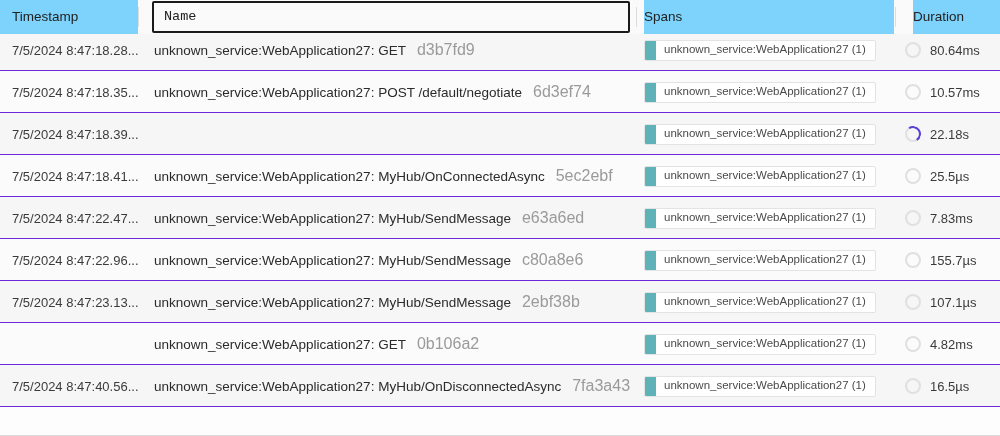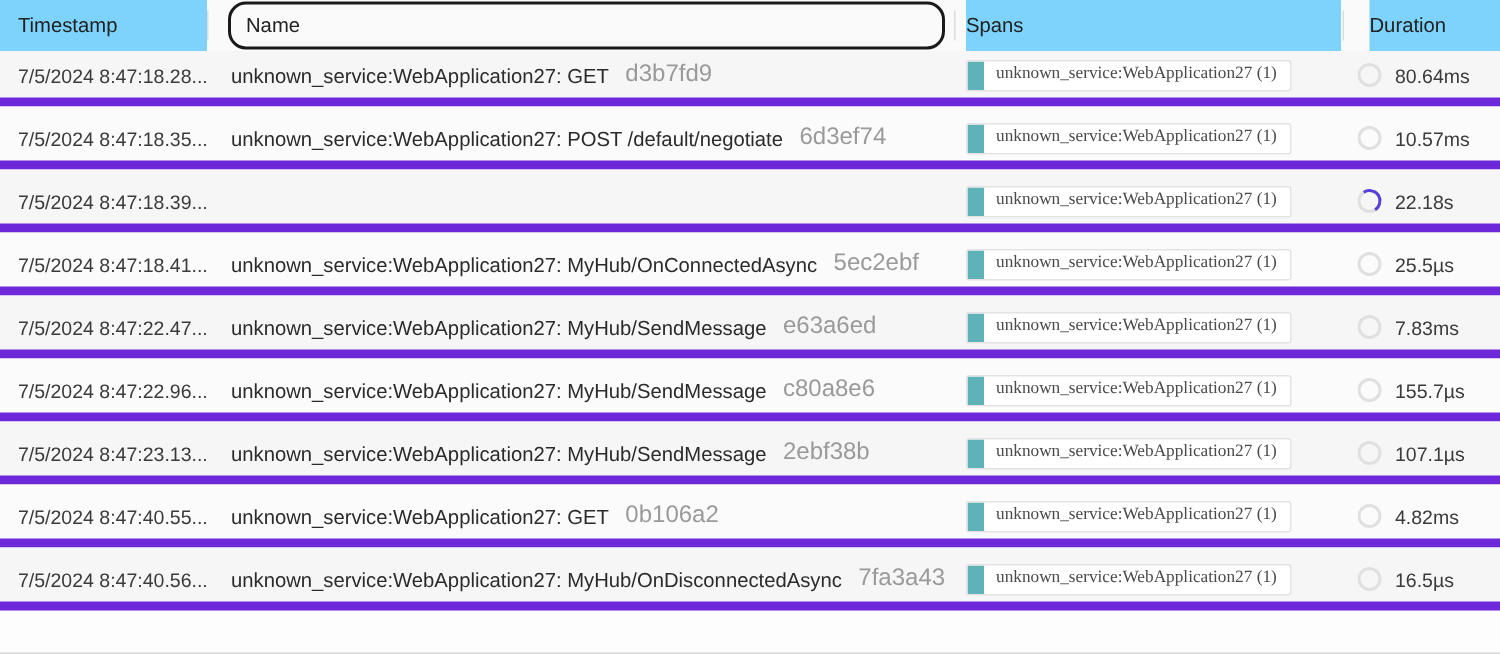--- a/index.html
+++ b/index.html
@@ -46,22 +46,22 @@
     font-size: 13.5px;
     color: #212121;
     box-sizing: border-box;
     white-space: nowrap;
     background: #7dd3fc;
   }
   .col-head .head-label { line-height: 1; }
 
   .col-head.head-timestamp { left: 0;   width: 138px; padding-left: 12px; }
   .col-head.head-name      { left: 152px; width: 478px; padding-left: 10px;
-                             border: 2px solid #1a1a1a; border-radius: 12px;
-                             height: 32px; top: 1px; background: #fafafa; }
+                             border: 2px solid #1a1a1a; border-radius: 2px;
+                             height: 32px; top: 1px; background: #fafafa; font-family: Liberation Mono, monospace; }
   .col-head.head-spans     { left: 644px; width: 250px; padding-left: 0px; }
   .col-head.head-duration  { left: 913px; width: 87px; padding-left: 0px; text-align: center; }
 
   .head-divider {
     position: absolute;
     top: 7px;
     width: 1px;
     height: 20px;
     background: #dcdcdc;
     z-index: 6;
@@ -83,21 +83,21 @@
     position: absolute;
     top: -13px;   
     left: 0;
     width: 1000px;
   }
 
   .grid-row {
     position: relative;
     height: 42px;
     width: 1000px;
-    border-bottom: 6px solid #6d28d9;
+    border-bottom: 1px solid #6d28d9;
     background: #fbfbfb;
     box-sizing: border-box;
   }
   .grid-row:nth-child(even) { background: #f6f6f6; }
 
   .cell {
     position: absolute;
     top: 0;
     height: 42px;
     display: flex;
@@ -147,21 +147,20 @@
     height: 19px;
     flex: 0 0 11px;
     background: #5fb3b8;
   }
   .span-label {
     padding: 0 9px 0 8px;
     font-size: 11.5px;
     color: #4a4a4a;
     line-height: 1;
     white-space: nowrap;
-    font-family: Liberation Serif, serif;
   }
 
   
   .dur-ring {
     position: relative;
     width: 16px; height: 16px;
     flex: 0 0 16px;
     border-radius: 50%;
     border: 2px solid #e0e0e0;
     box-sizing: border-box;
@@ -313,21 +312,20 @@
               <div class="span-bar"></div>
               <div class="span-label">unknown_service:WebApplication27 (1)</div>
             </div>
           </div>
           <div class="cell cell-duration">
             <div class="dur-ring"></div>
             <span class="dur-text">107.1µs</span>
           </div>
         </div>
         <div class="grid-row">
-          <div class="cell cell-timestamp">7/5/2024 8:47:40.55...</div>
           <div class="cell cell-name">
             <span>unknown_service:WebApplication27: GET</span>
             <span class="trace-id">0b106a2</span>
           </div>
           <div class="cell cell-spans">
             <div class="span-chip">
               <div class="span-bar"></div>
               <div class="span-label">unknown_service:WebApplication27 (1)</div>
             </div>
           </div>

